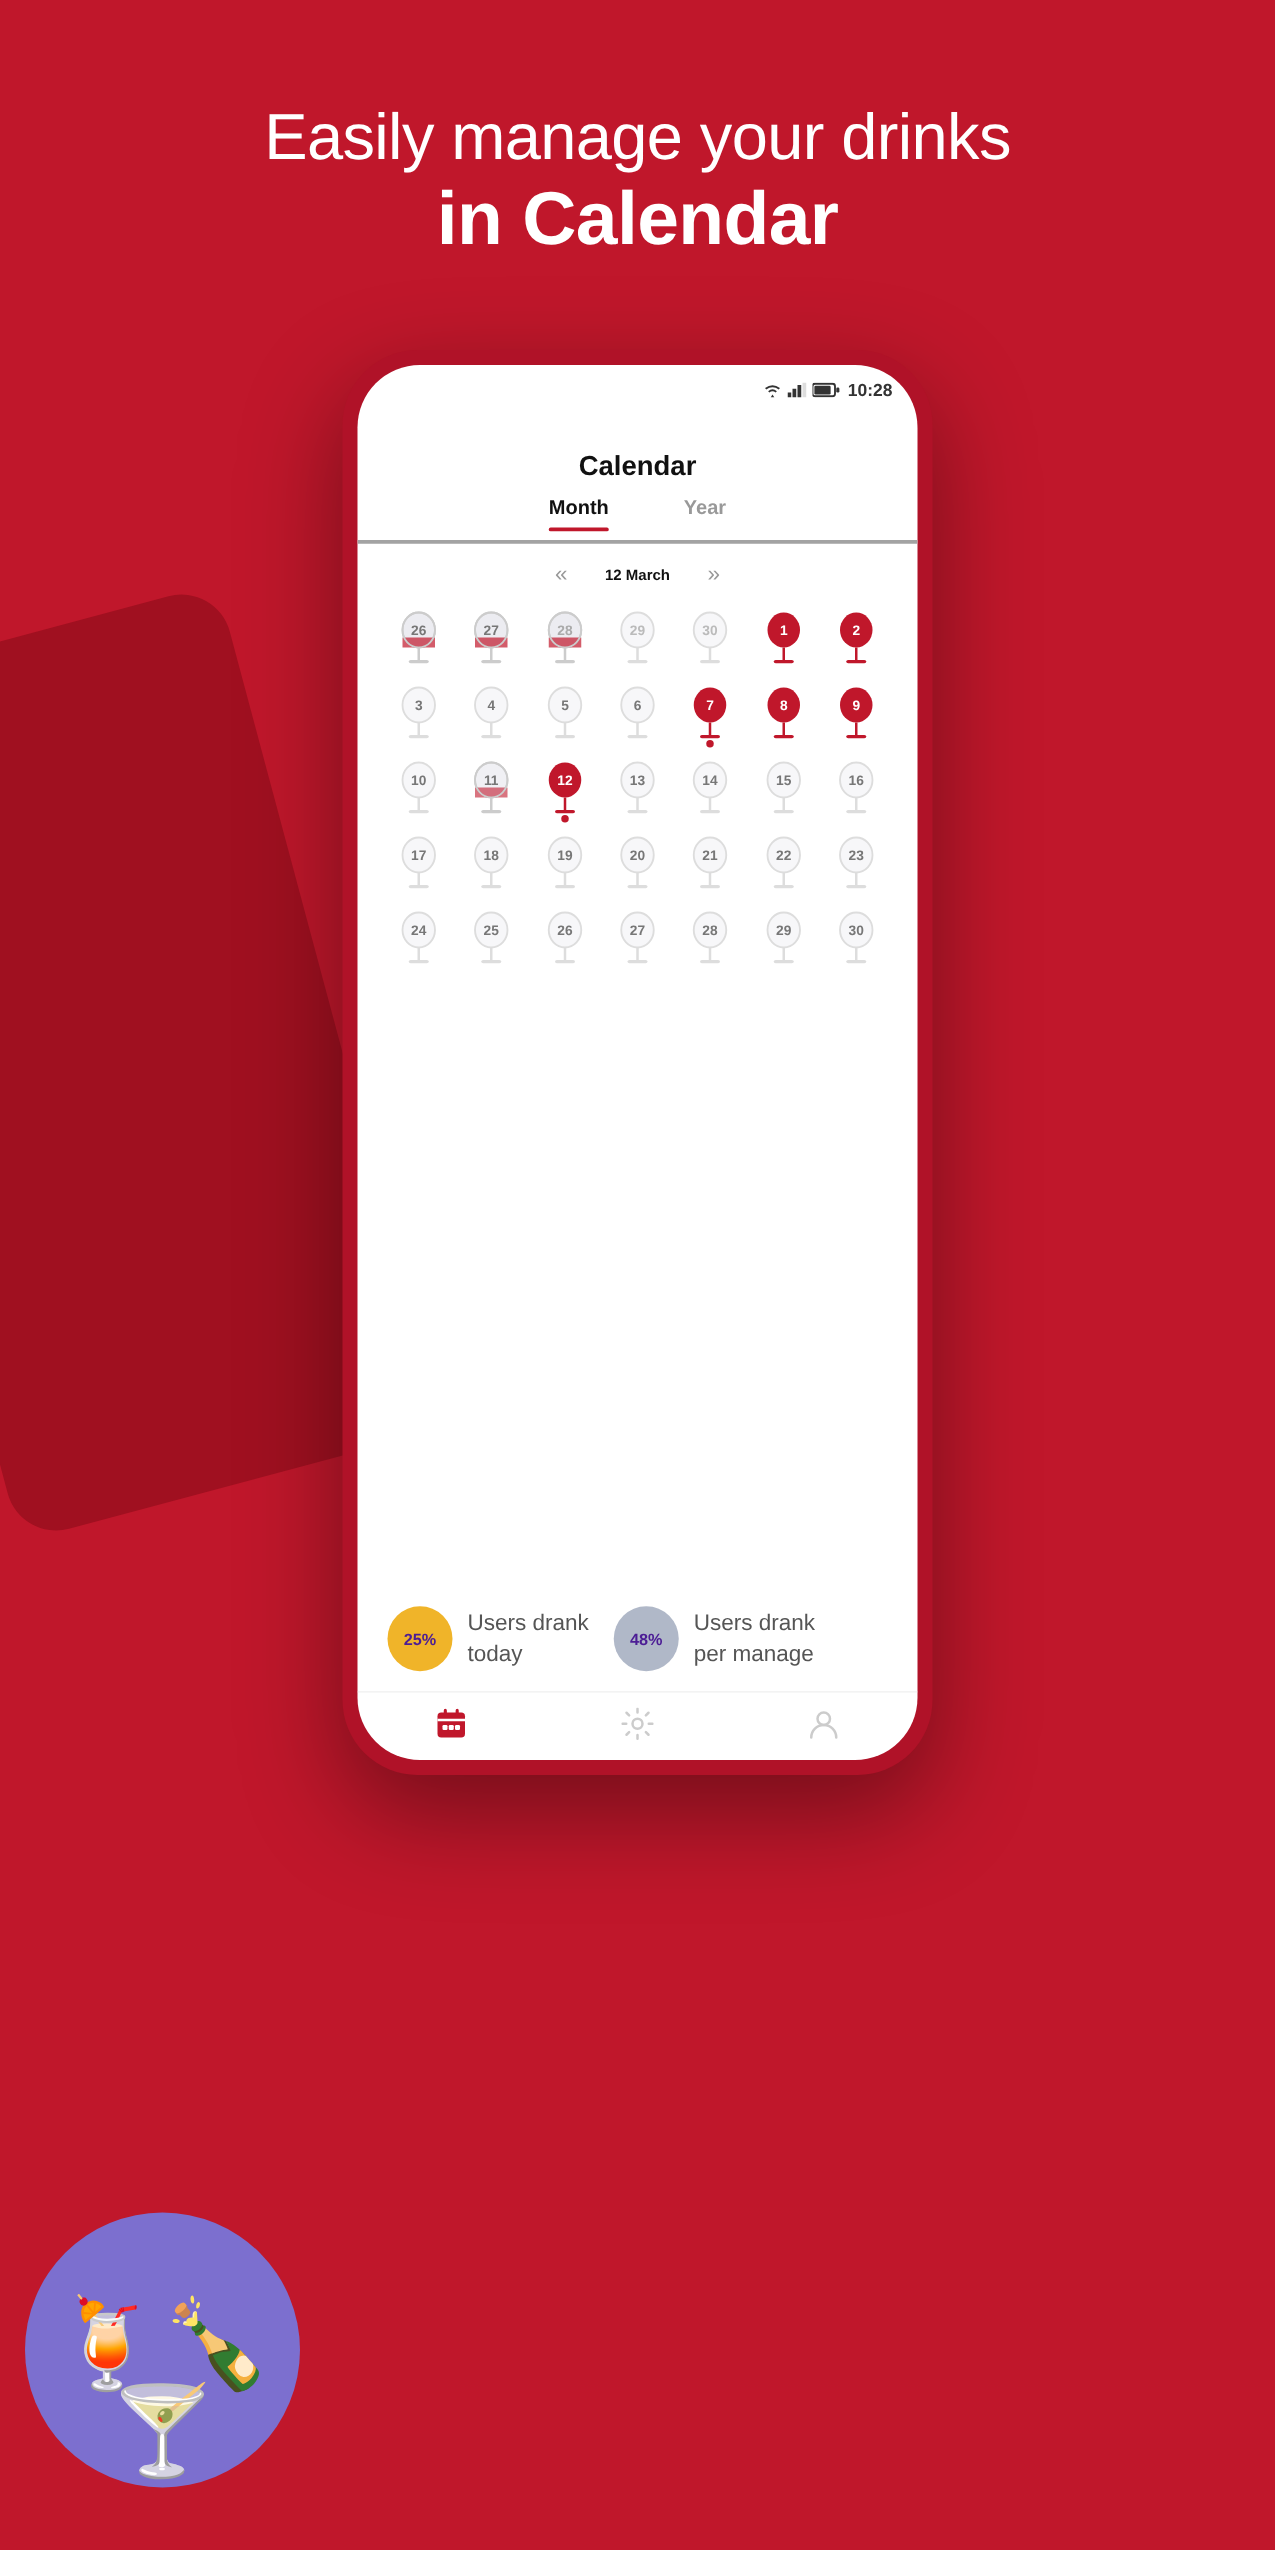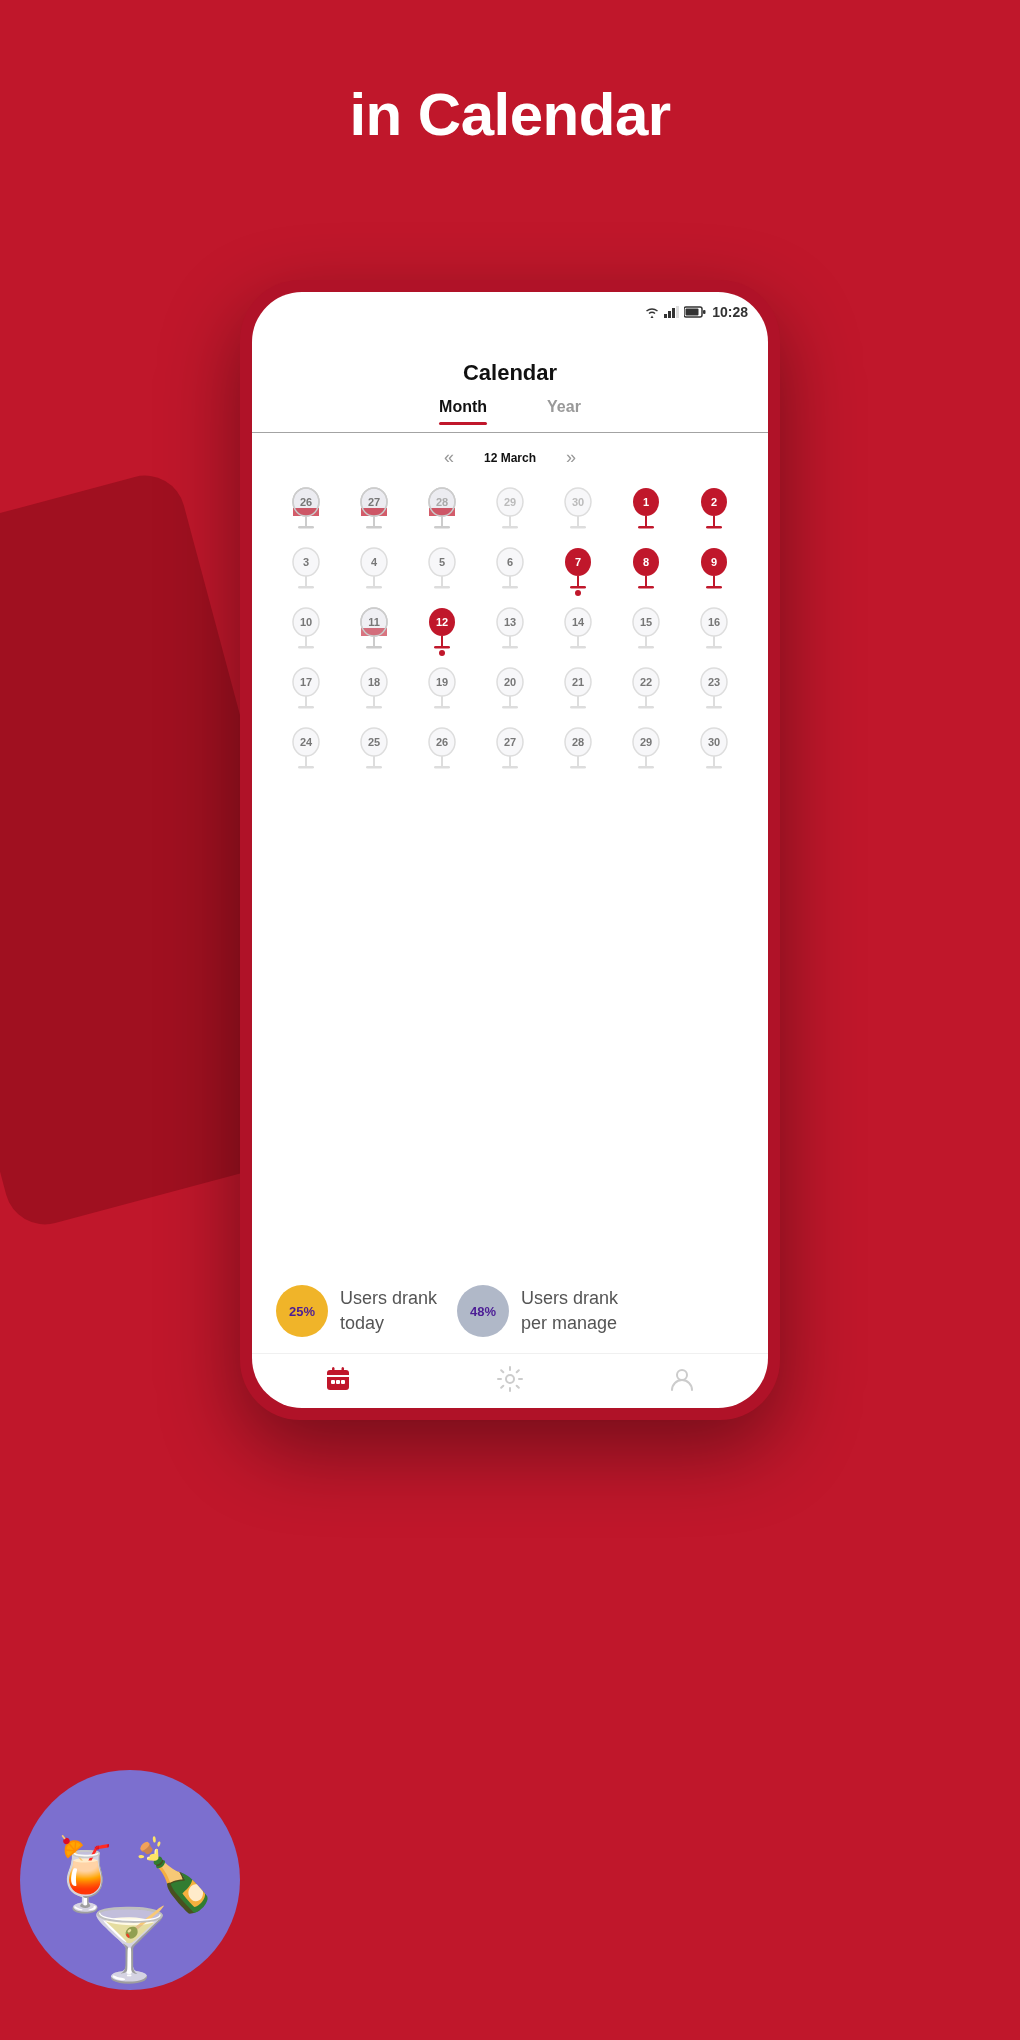--- a/index.html
+++ b/index.html
@@ -49,21 +49,21 @@
       font-size: 60px;
       font-weight: 800;
       letter-spacing: -0.5px;
     }
 
     .phone-container {
       position: absolute;
       top: 280px;
       left: 50%;
       transform: translateX(-50%);
-      width: 540px;
+      width: 472px;
       height: 1140px;
       background: #b01228;
       border-radius: 60px;
       padding: 12px;
       box-shadow: 0 30px 80px rgba(0,0,0,0.4);
     }
 
     .phone-screen {
       width: 100%;
       height: 100%;
@@ -101,21 +101,21 @@
       color: #111;
       padding: 8px 0 4px;
       margin-top: 28px;
     }
 
     .tabs-row {
       display: flex;
       justify-content: center;
       gap: 60px;
       padding: 8px 12px;
-      border-bottom: 1px solid #a3a3a3;
+      border-bottom: 3px solid #a3a3a3;
     }
 
     .tab {
       font-size: 16px;
       font-weight: 600;
       color: #999;
       padding-bottom: 8px;
       cursor: pointer;
       position: relative;
     }
@@ -222,20 +222,21 @@
     }
 
   </style>
 </head>
 <body>
 
 <div class="bg-top"></div>
 <div class="bg-decoration"></div>
 
 <div class="hero-text">
+  <div class="line1">Easily manage your drinks</div>
   <div class="line2">in Calendar</div>
 </div>
 
 <div class="phone-container">
   <div class="phone-screen">
 
     <div class="status-bar">
       <div class="status-icons">
 
         <svg width="16" height="12" viewBox="0 0 16 12">

